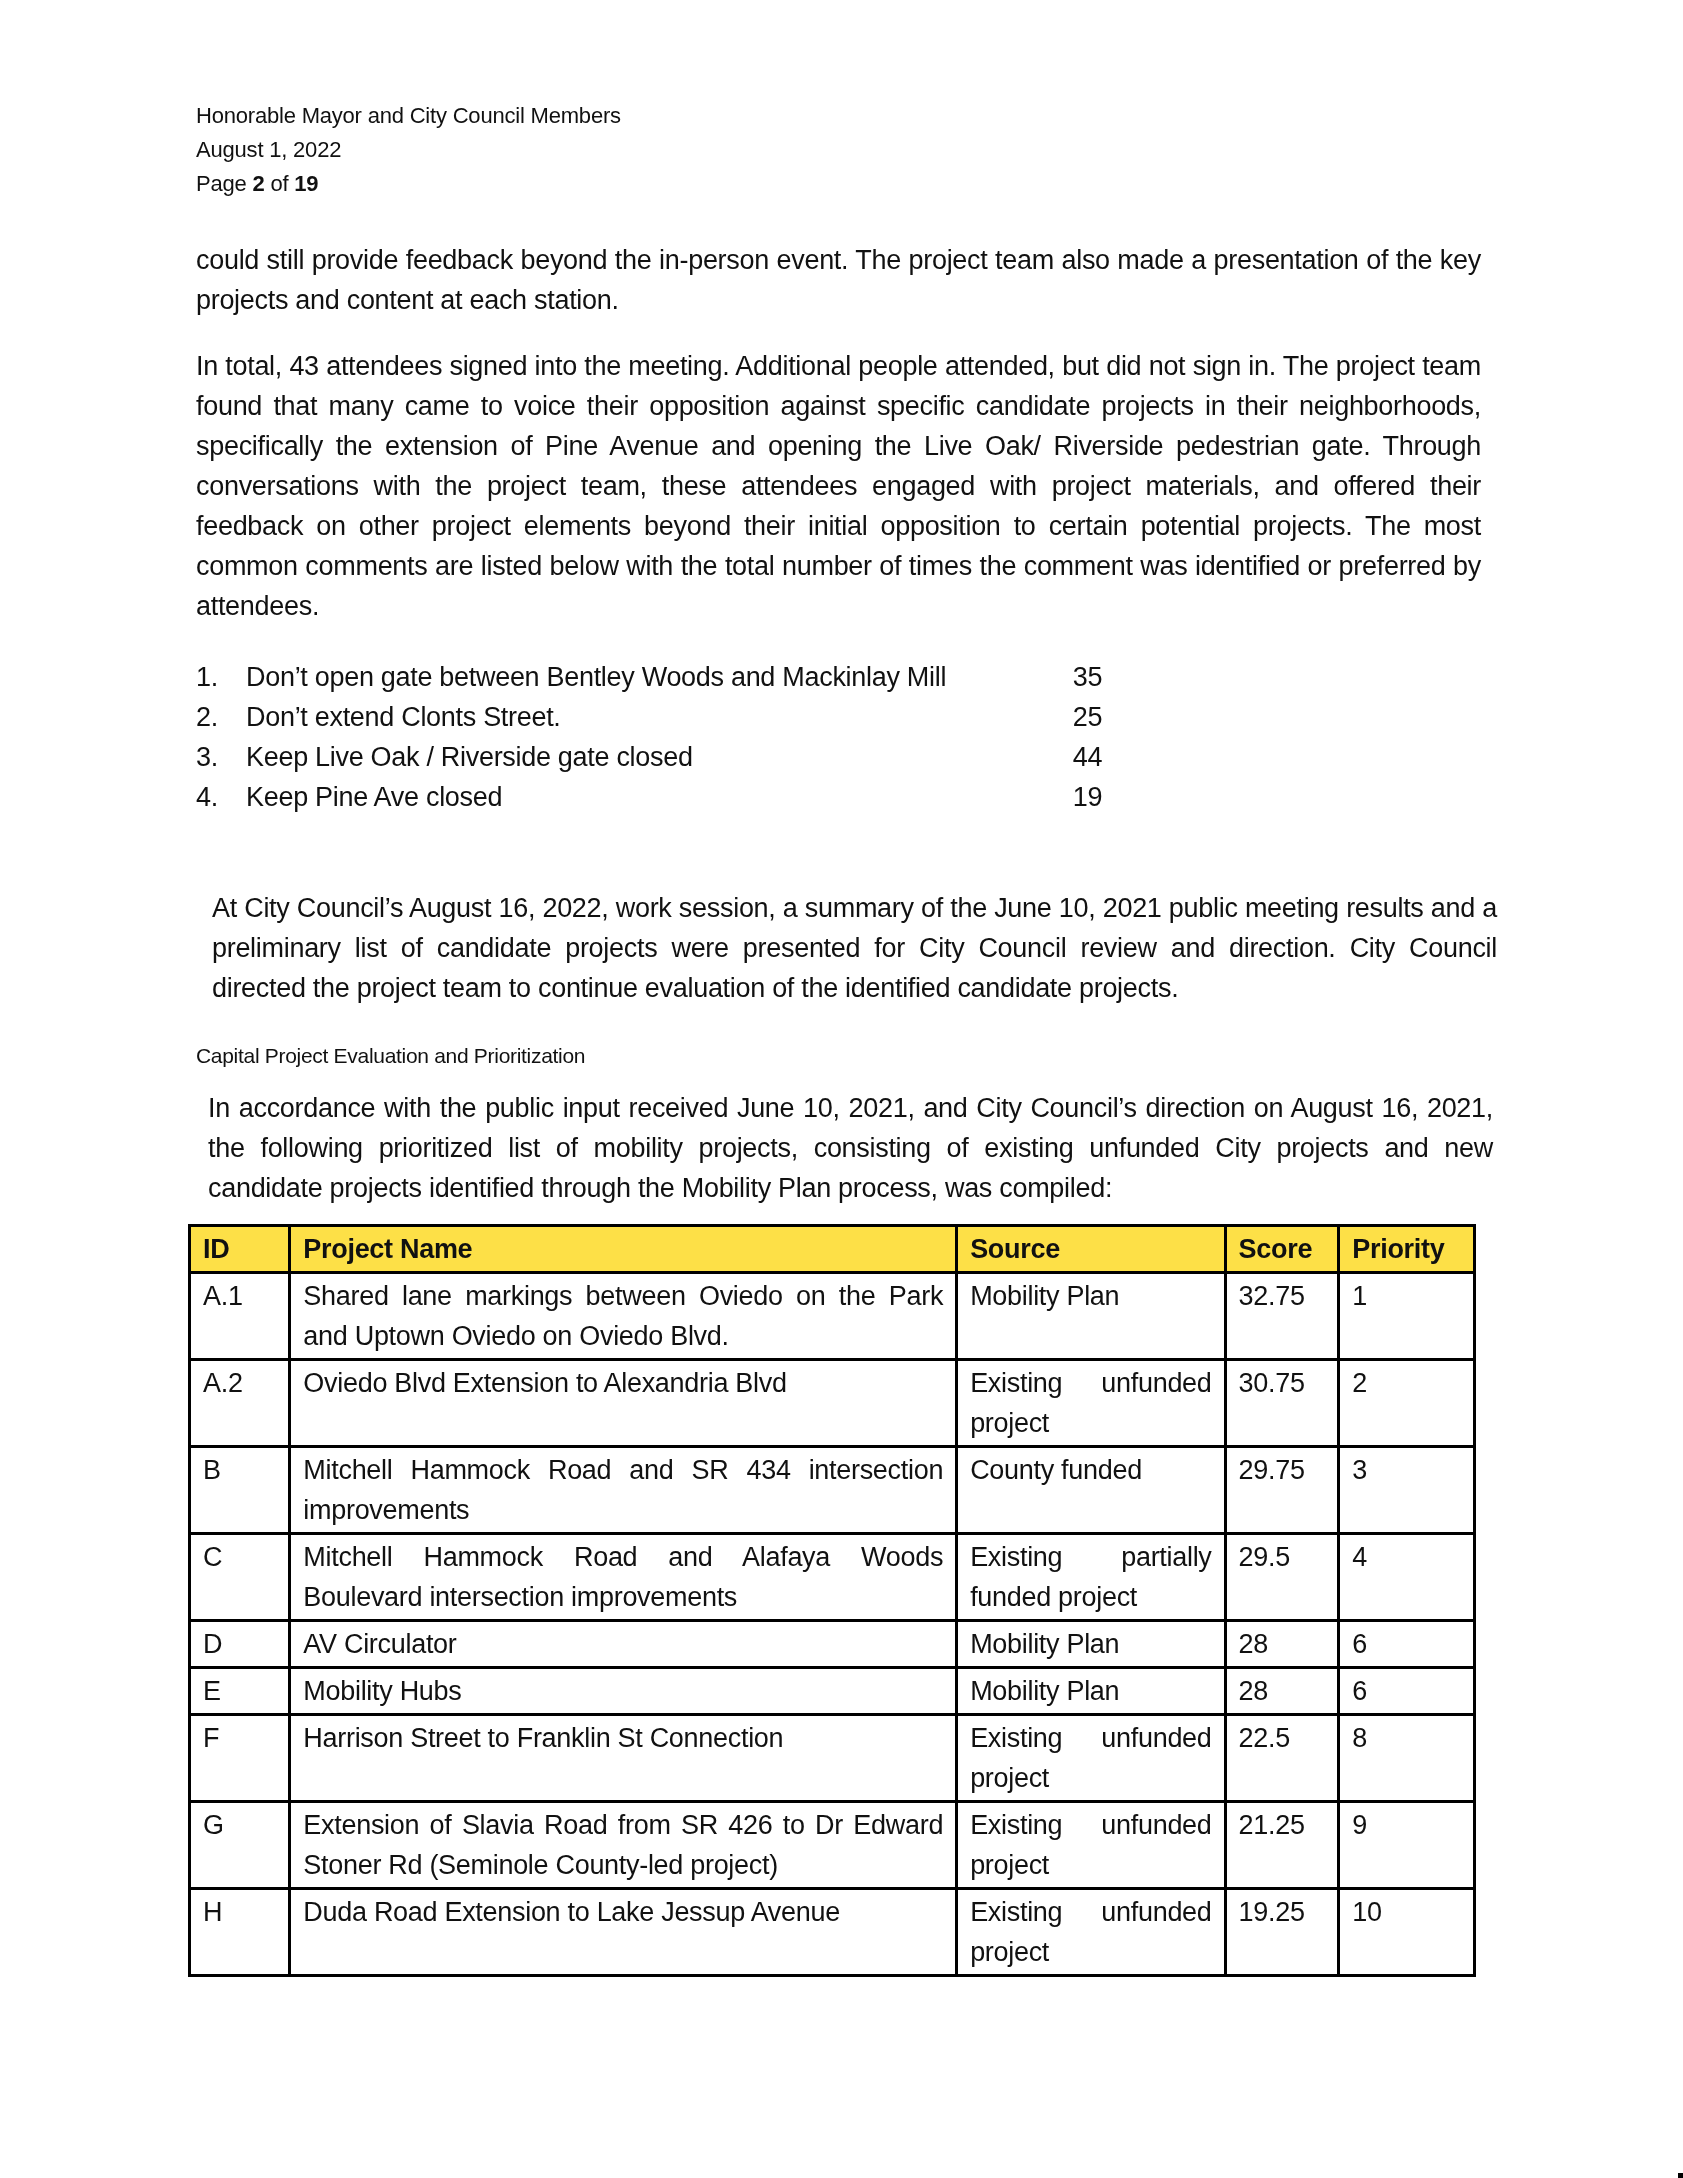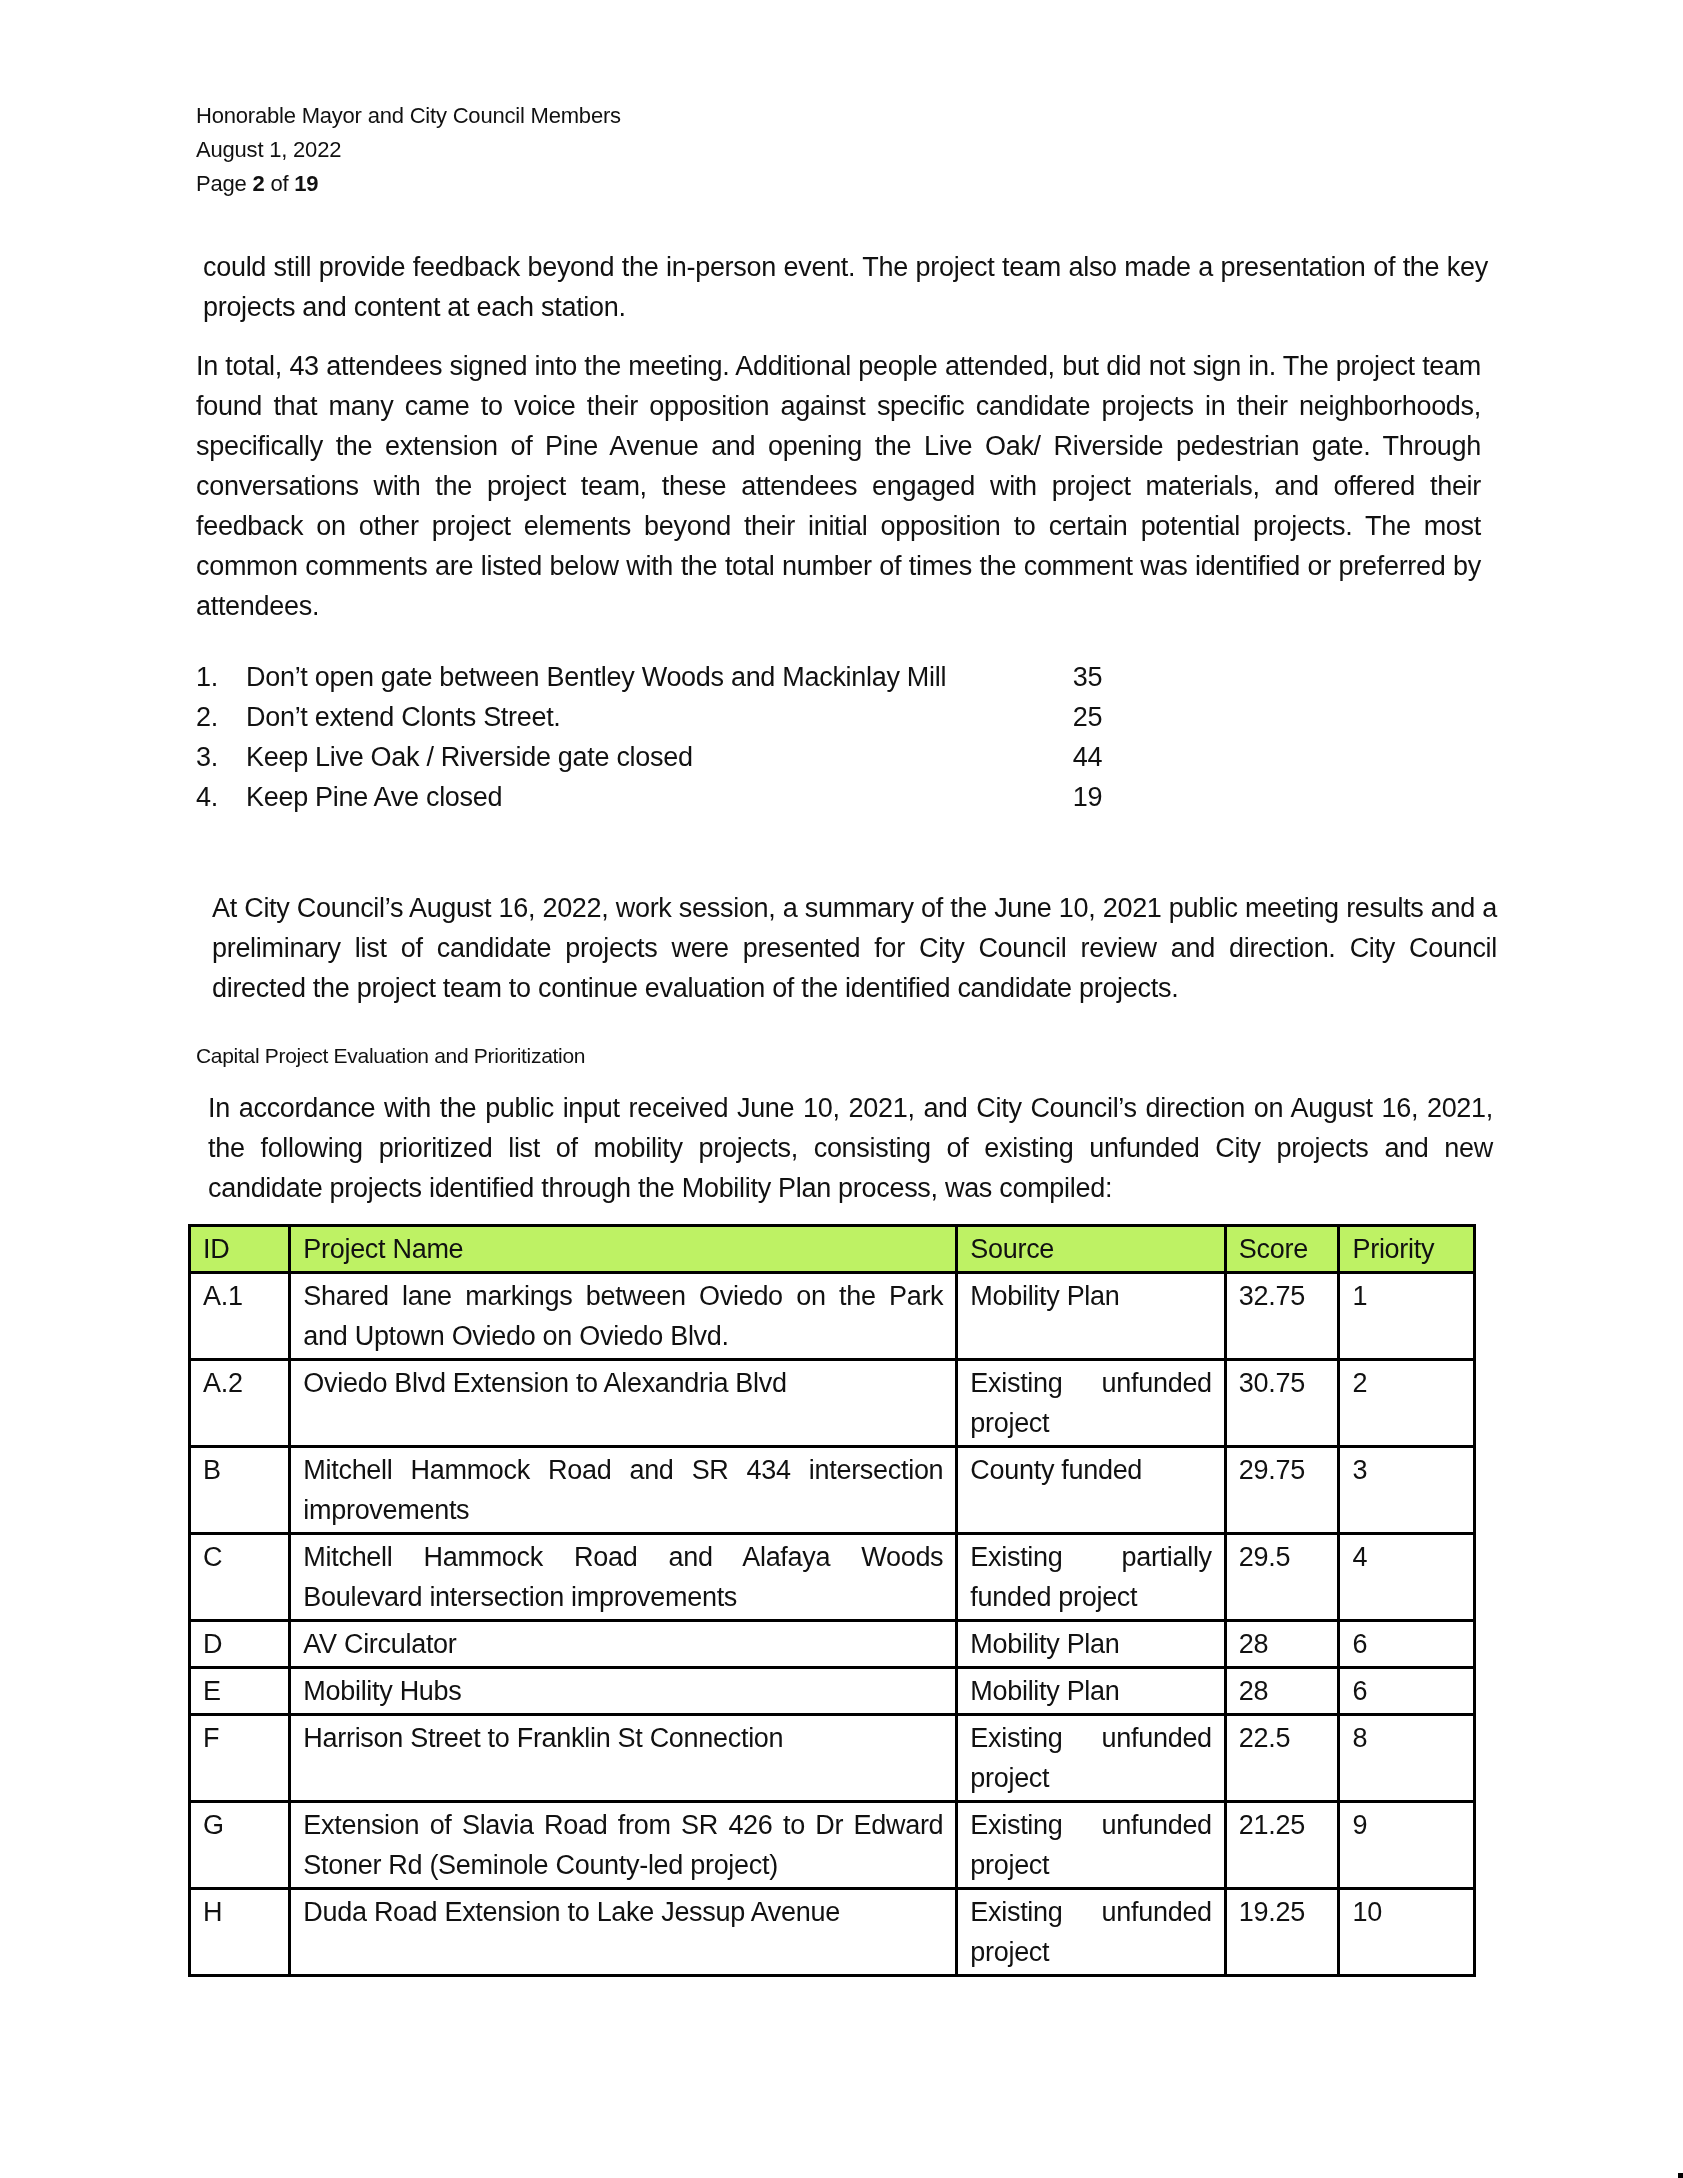--- a/index.html
+++ b/index.html
@@ -37,21 +37,21 @@
       position: absolute; left: 188px; top: 1224px;
       width: 1288px; border-collapse: collapse;
       font-size: 27px; letter-spacing: -0.3px;
     }
     table.projects th, table.projects td {
       border: 3px solid #000000;
       vertical-align: top; text-align: left;
       padding: 2px 12px 2px 12px;
       line-height: 40px;
     }
-    table.projects th { background: #bef264; font-weight: normal; height: 38px; }
+    table.projects th { background: #fde047; font-weight: bold; height: 38px; }
     table.projects td.name { text-align: justify; }
     table.projects td.source { text-align: justify; margin-top: 8px; }
     .col-id { width: 74px; }
     .col-name { width: 649px; }
     .col-source { width: 244px; }
     .col-score { width: 87px; }
     .col-priority { width: 109px; }
     .corner-mark {
       position: absolute; left: 1678px; top: 2173px; width: 5px; height: 5px; background: #000;
     }
@@ -60,21 +60,21 @@
 <body>
 
 <div class="page">
 
   <div class="header">
     <div>Honorable Mayor and City Council Members</div>
     <div>August 1, 2022</div>
     <div><span>Page </span><b>2</b><span> of </span><b>19</b></div>
   </div>
 
-  <p class="para" style="top:240px; margin:7px;">could still provide feedback beyond the in-person event. The project team also made a presentation of the key projects and content at each station.</p>
+  <p class="para" style="top:240px; margin:0;">could still provide feedback beyond the in-person event. The project team also made a presentation of the key projects and content at each station.</p>
 
   <p class="para" style="top:346px; margin:0;">In total, 43 attendees signed into the meeting. Additional people attended, but did not sign in. The project team found that many came to voice their opposition against specific candidate projects in their neighborhoods, specifically the extension of Pine Avenue and opening the Live Oak/ Riverside pedestrian gate. Through conversations with the project team, these attendees engaged with project materials, and offered their feedback on other project elements beyond their initial opposition to certain potential projects. The most common comments are listed below with the total number of times the comment was identified or preferred by attendees.</p>
 
   <ul class="list">
     <li>
       <span class="num">1.</span>
       <span class="txt">Don’t open gate between Bentley Woods and Mackinlay Mill</span>
       <span class="cnt">35</span>
     </li>
     <li>

